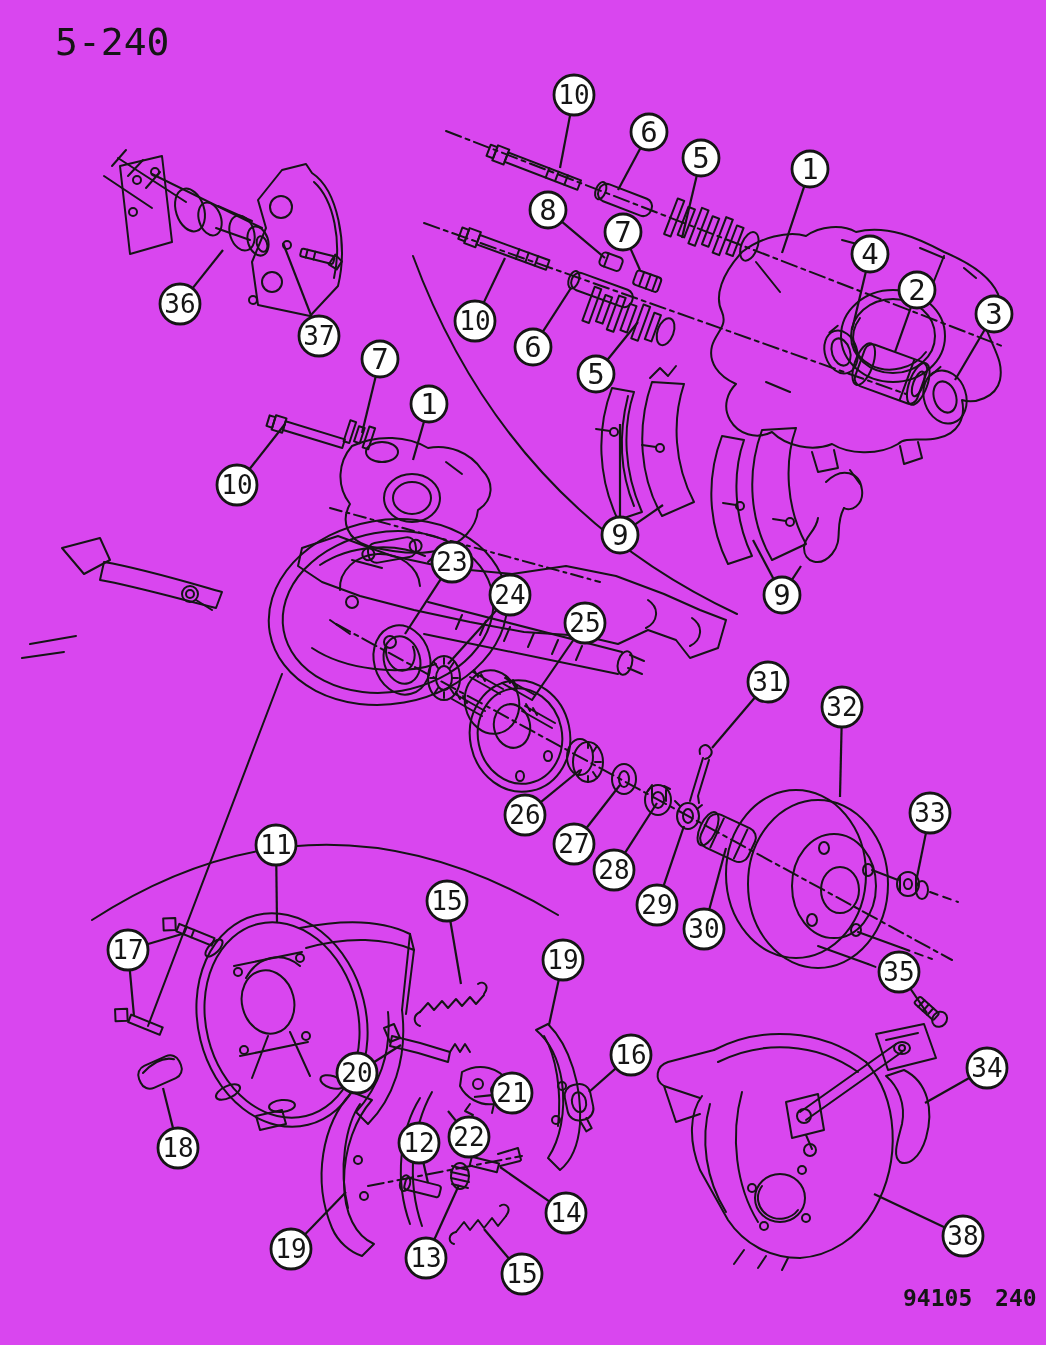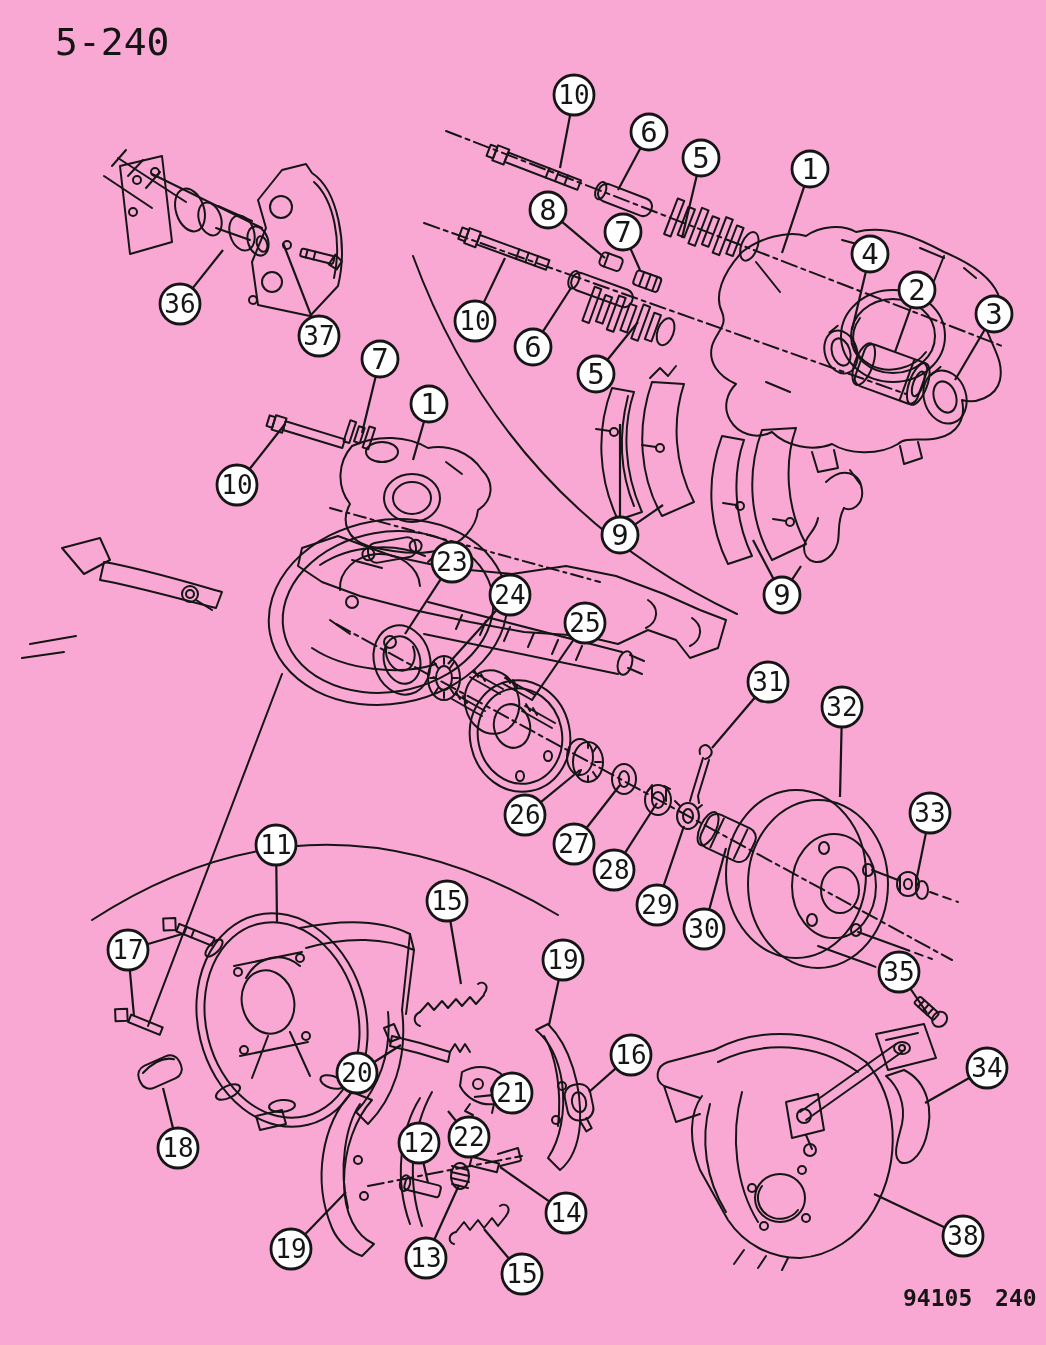--- a/index.html
+++ b/index.html
@@ -1,16 +1,16 @@
 <!DOCTYPE html>
 <html><head>
 <meta charset="utf-8">
 <style>
   html,body{margin:0;padding:0;background:#fff;}
-  .page{position:relative;width:1046px;height:1345px;background:#f9a8d4;overflow:hidden;
+  .page{position:relative;width:1046px;height:1345px;background:#d946ef;overflow:hidden;
         font-family:"DejaVu Sans Mono",monospace;}
   svg text{user-select:none;}
   .art{stroke:#151515;fill:none;stroke-width:2;stroke-linecap:round;stroke-linejoin:round;}
 </style>
 </head>
 <body>
 
 <div class="page">
 <svg id="diagram" width="1046" height="1345" viewBox="0 0 1046 1345" xmlns="http://www.w3.org/2000/svg">
 

